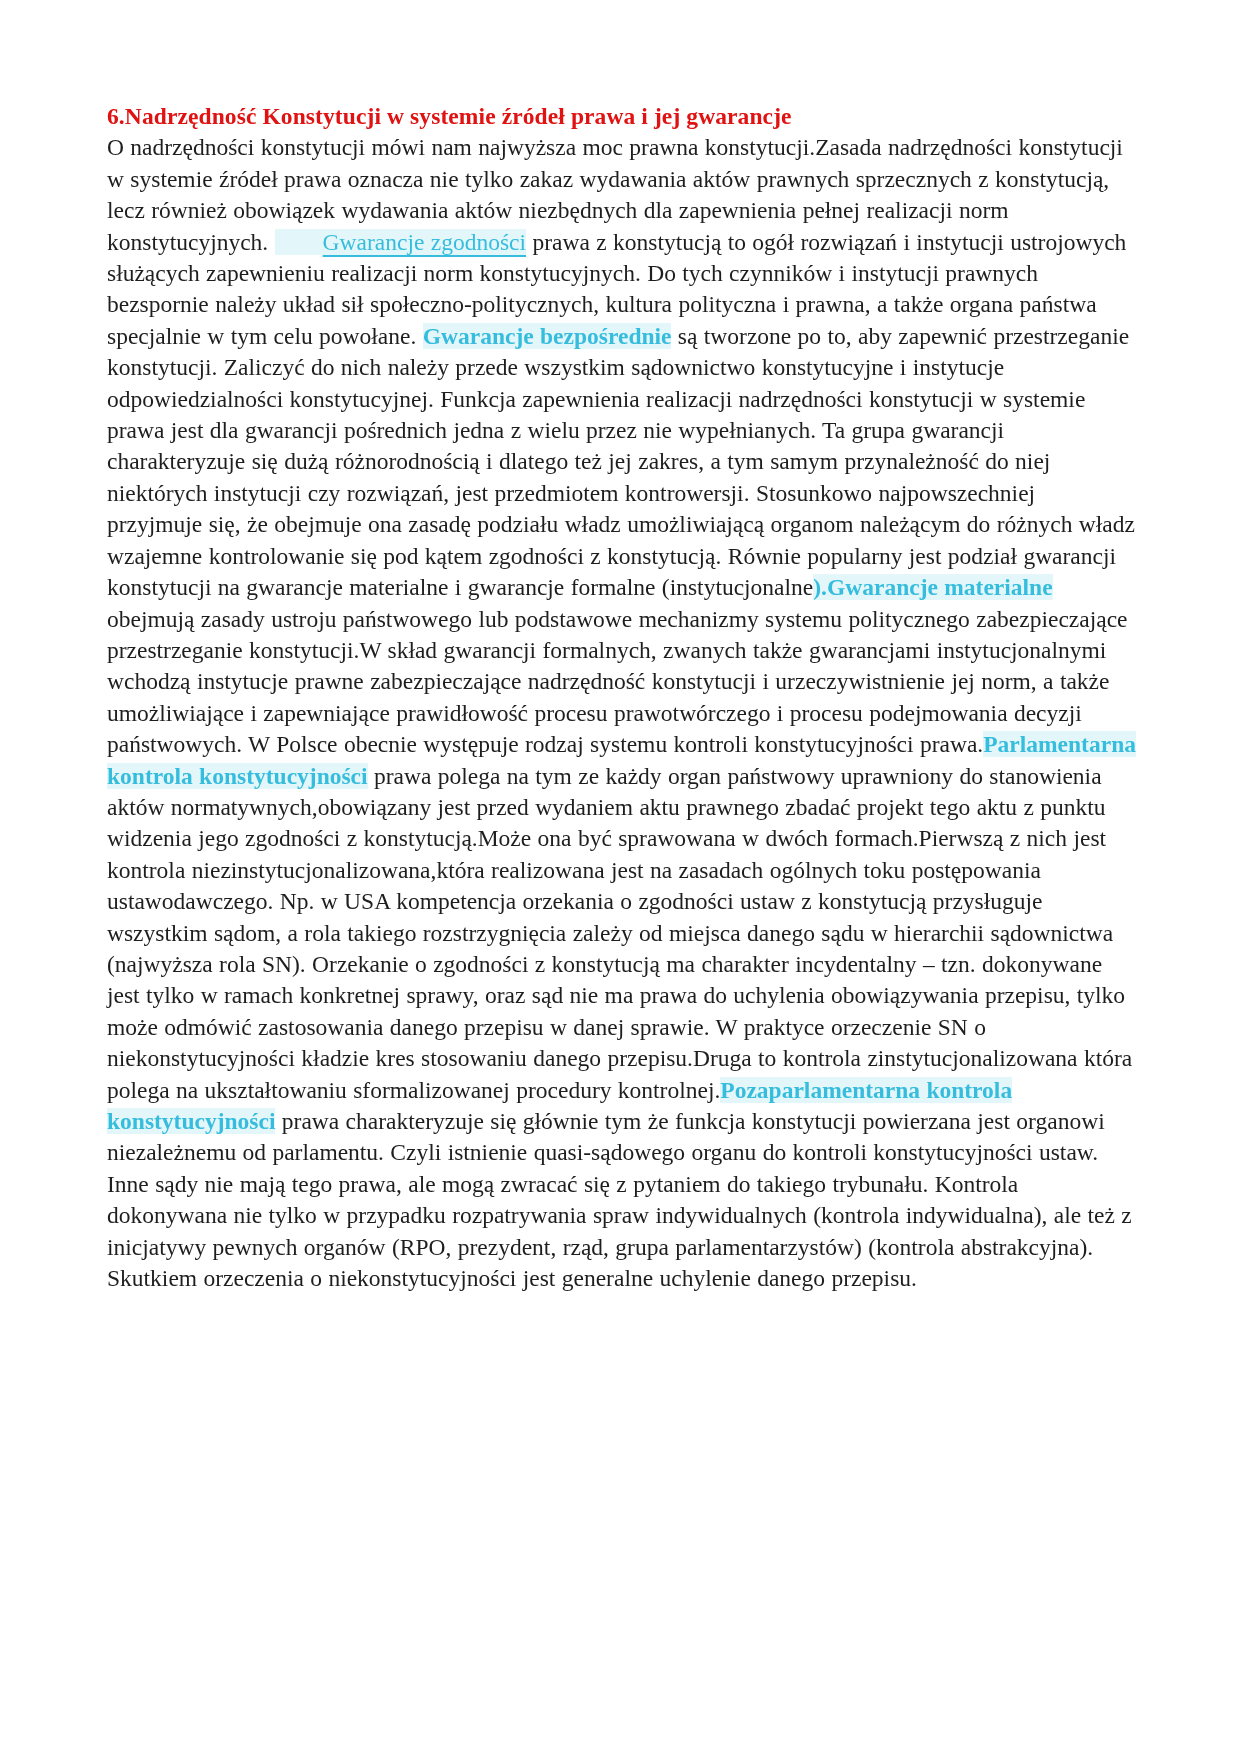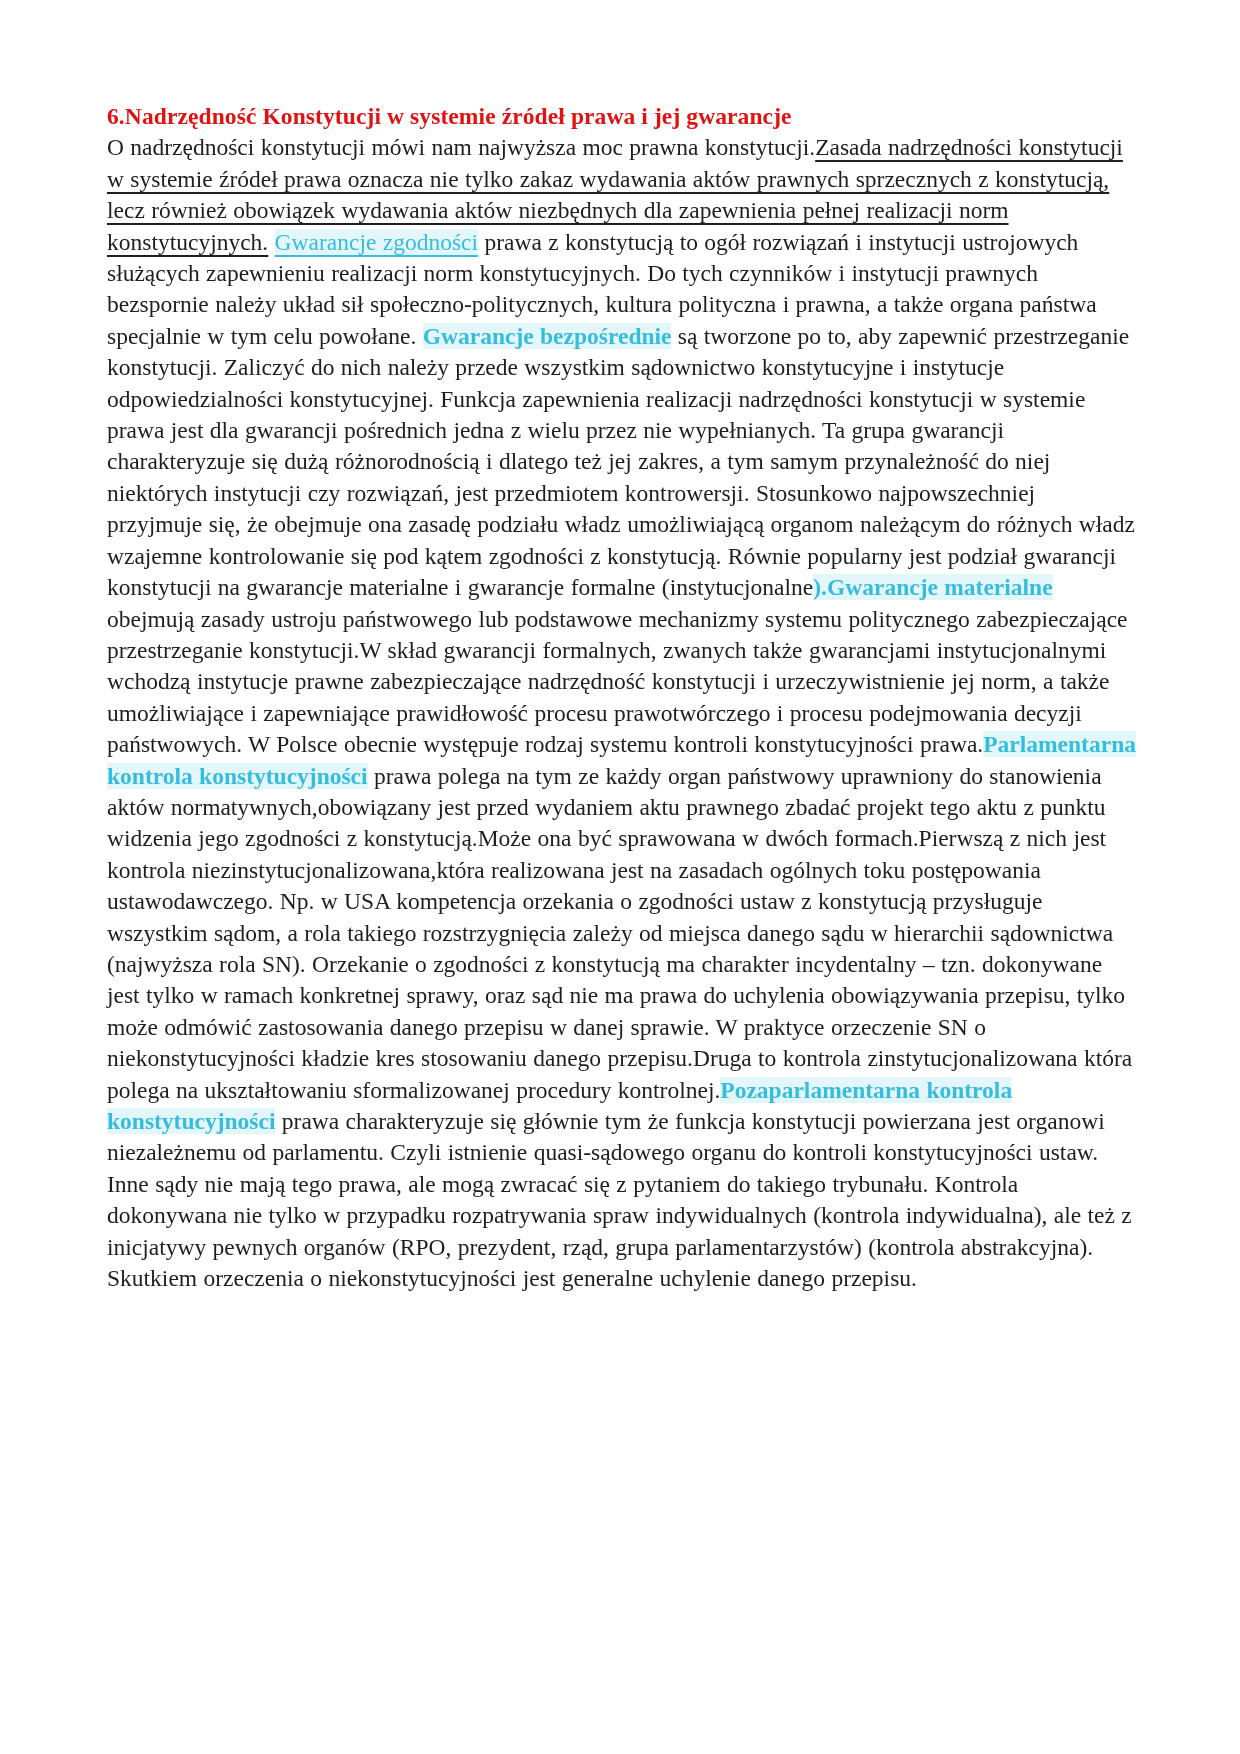--- a/index.html
+++ b/index.html
@@ -37,35 +37,35 @@
   .doc-body{
     margin:0;
     font-size:23.5px;
     line-height:31.4px;
     color:var(--text);
     text-align:left;
     word-spacing:0.5px;
   }
   .run-plain{}
   .run-underline{
-    text-decoration:underline;
     text-decoration-thickness:1.5px;
     text-underline-offset:5px;
   }
   .run-cyan{
     color:var(--accent);
     background-color:var(--accent-bg);
     font-weight:bold;
   }
   .run-cyan-underline{
     color:var(--accent);
     background-color:var(--accent-bg);
     text-decoration:underline;
     text-decoration-thickness:1.5px;
     text-underline-offset:5px;
+    padding-left:48px;
   }
 </style>
 </head>
 <body>
 
 <div class="page">
   <h1 class="doc-heading">6.Nadrzędność Konstytucji w systemie źródeł prawa i jej gwarancje</h1>
   <p class="doc-body"><span class="run run-plain">O nadrzędności konstytucji mówi nam najwyższa moc prawna konstytucji.</span><span class="run run-underline">Zasada nadrzędności konstytucji w systemie źródeł prawa oznacza nie tylko zakaz wydawania aktów prawnych sprzecznych z konstytucją, lecz również obowiązek wydawania aktów niezbędnych dla zapewnienia pełnej realizacji norm konstytucyjnych.</span><span class="run run-plain"> </span><span class="run run-cyan-underline">Gwarancje zgodności</span><span class="run run-plain"> prawa z konstytucją to ogół rozwiązań i instytucji ustrojowych służących zapewnieniu realizacji norm konstytucyjnych. Do tych czynników i instytucji prawnych bezspornie należy układ sił społeczno-politycznych, kultura polityczna i prawna, a także organa państwa specjalnie w tym celu powołane. </span><span class="run run-cyan">Gwarancje bezpośrednie</span><span class="run run-plain"> są tworzone po to, aby zapewnić przestrzeganie konstytucji. Zaliczyć do nich należy przede wszystkim sądownictwo konstytucyjne i instytucje odpowiedzialności konstytucyjnej. Funkcja zapewnienia realizacji nadrzędności konstytucji w systemie prawa jest dla gwarancji pośrednich jedna z wielu przez nie wypełnianych. Ta grupa gwarancji charakteryzuje się dużą różnorodnością i dlatego też jej zakres, a tym samym przynależność do niej niektórych instytucji czy rozwiązań, jest przedmiotem kontrowersji. Stosunkowo najpowszechniej przyjmuje się, że obejmuje ona zasadę podziału władz umożliwiającą organom należącym do różnych władz wzajemne kontrolowanie się pod kątem zgodności z konstytucją. Równie popularny jest podział gwarancji konstytucji na gwarancje materialne i gwarancje formalne (instytucjonalne</span><span class="run run-cyan">).Gwarancje materialne</span><span class="run run-plain"> obejmują zasady ustroju państwowego lub podstawowe mechanizmy systemu politycznego zabezpieczające przestrzeganie konstytucji.W skład gwarancji formalnych, zwanych także gwarancjami instytucjonalnymi wchodzą instytucje prawne zabezpieczające nadrzędność konstytucji i urzeczywistnienie jej norm, a także umożliwiające i zapewniające prawidłowość procesu prawotwórczego i procesu podejmowania decyzji państwowych. W Polsce obecnie występuje rodzaj systemu kontroli konstytucyjności prawa.</span><span class="run run-cyan">Parlamentarna kontrola konstytucyjności</span><span class="run run-plain"> prawa polega na tym ze każdy organ państwowy uprawniony do stanowienia aktów normatywnych,obowiązany jest przed wydaniem aktu prawnego zbadać projekt tego aktu z punktu widzenia jego zgodności z konstytucją.Może ona być sprawowana w dwóch formach.Pierwszą z nich jest kontrola niezinstytucjonalizowana,która realizowana jest na zasadach ogólnych toku postępowania ustawodawczego. Np. w USA kompetencja orzekania o zgodności ustaw z konstytucją przysługuje wszystkim sądom, a rola takiego rozstrzygnięcia zależy od miejsca danego sądu w hierarchii sądownictwa (najwyższa rola SN). Orzekanie o zgodności z konstytucją ma charakter incydentalny – tzn. dokonywane jest tylko w ramach konkretnej sprawy, oraz sąd nie ma prawa do uchylenia obowiązywania przepisu, tylko może odmówić zastosowania danego przepisu w danej sprawie. W praktyce orzeczenie SN o niekonstytucyjności kładzie kres stosowaniu danego przepisu.Druga to kontrola zinstytucjonalizowana która polega na ukształtowaniu sformalizowanej procedury kontrolnej.</span><span class="run run-cyan">Pozaparlamentarna kontrola konstytucyjności</span><span class="run run-plain"> prawa charakteryzuje się głównie tym że funkcja konstytucji powierzana jest organowi niezależnemu od parlamentu. Czyli istnienie quasi-sądowego organu do kontroli konstytucyjności ustaw. Inne sądy nie mają tego prawa, ale mogą zwracać się z pytaniem do takiego trybunału. Kontrola dokonywana nie tylko w przypadku rozpatrywania spraw indywidualnych (kontrola indywidualna), ale też z inicjatywy pewnych organów (RPO, prezydent, rząd, grupa parlamentarzystów) (kontrola abstrakcyjna). Skutkiem orzeczenia o niekonstytucyjności jest generalne uchylenie danego przepisu.</span></p>
 </div>
 

